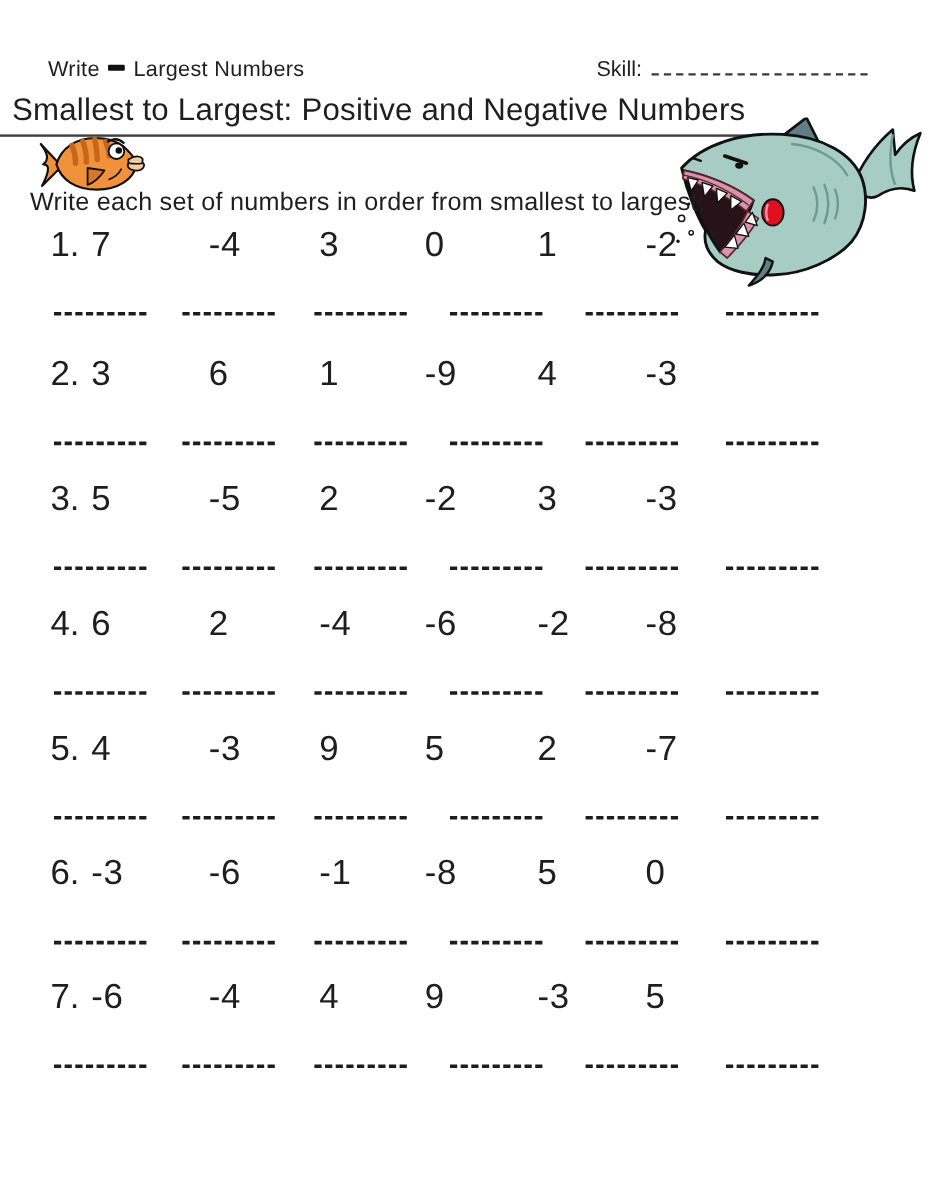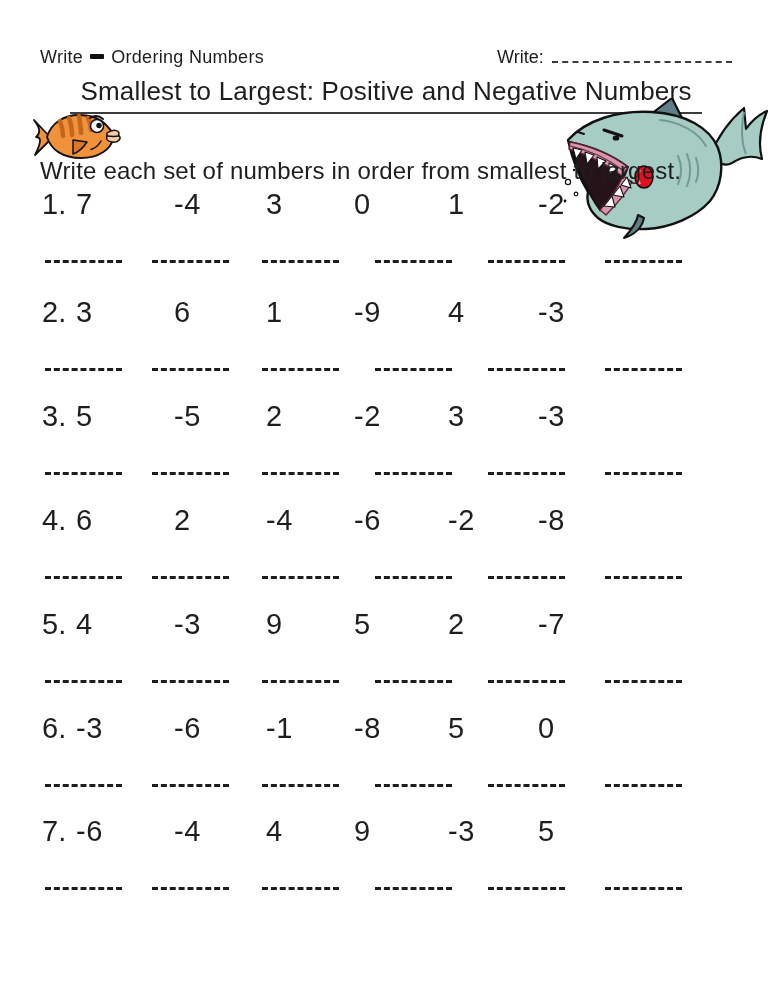--- a/index.html
+++ b/index.html
@@ -10,49 +10,49 @@
     font-family:"Liberation Sans", sans-serif;
     color:#1e1e1e;
     overflow:hidden;
   }
   
   .skill-line{position:absolute;left:40px;top:47px;font-size:18px;letter-spacing:.3px;white-space:nowrap;}
   .heavy-dash{display:inline-block;width:14px;height:5px;background:#111;border-radius:1px;margin:0 7px 3px 7px;vertical-align:middle;}
   .name-line{position:absolute;left:497px;top:47px;font-size:18px;white-space:nowrap;}
   .name-blank{display:inline-block;width:180px;height:14px;border-bottom:2.5px dashed #3a3a3a;margin-left:8px;}
   
-  .title-wrap{position:absolute;left:0;top:76px;width:100%;text-align:center;}
+  .title-wrap{position:absolute;left:0;top:76px;width:100%;text-align:left;}
   .title{
     display:inline-block;font-size:26px;letter-spacing:.2px;
     padding:0 10px 5px 10px;border-bottom:2px solid #3d3d3d;white-space:nowrap;
   }
   
   .fish-svg{position:absolute;left:31px;top:110px;}
   .shark-svg{position:absolute;left:560px;top:98px;}
   
-  .instructions{position:absolute;left:40px;top:157px;font-size:24px;letter-spacing:.2px;white-space:nowrap;}
+  .instructions{position:absolute;left:25px;top:157px;font-size:21px;letter-spacing:.2px;white-space:nowrap;}
   
   #problems{position:absolute;left:0;top:0;width:100%;height:100%;}
   .problem{position:absolute;left:0;width:772px;height:100px;}
   .p-label{position:absolute;left:42px;top:0;font-size:29px;}
   .p-val{position:absolute;top:0;font-size:29px;letter-spacing:.5px;}
   .blank{position:absolute;top:72px;width:77px;height:0;border-bottom:3px dashed #1d1d1d;}
   
   .footer{position:absolute;right:50px;top:930px;font-size:17px;font-weight:bold;letter-spacing:.2px;}
 </style>
 </head>
 <body>
 
 <div class="sheet">
 
   <div class="skill-line">
-    <span>Write</span><span class="heavy-dash"></span><span>Ordering Numbers</span>
+    <span>Write</span><span class="heavy-dash"></span><span>Largest Numbers</span>
   </div>
   <div class="name-line">
-    <span>Write:</span><span class="name-blank"></span>
+    <span>Skill:</span><span class="name-blank"></span>
   </div>
 
   <div class="title-wrap">
     <span class="title">Smallest to Largest: Positive and Negative Numbers</span>
   </div>
 
   <svg class="fish-svg" width="92" height="52" viewBox="0 0 92 52">
     <path d="M19 27 L3 10 C9 18 10 23 5 27 C10 27 11 31 4 45 L19 30 Z" fill="#F0913C" stroke="#111" stroke-width="1.8" stroke-linejoin="round"></path>
     <path d="M16 27 C20 13 33 5 48 5 C60 5 70 9 76 16 C80 20 83 25 82 29 C80 39 68 48 50 48 C32 48 20 40 16 27 Z" fill="#F0913C" stroke="#111" stroke-width="1.8"></path>
     <g stroke="#C4671B" stroke-width="4.5" fill="none" stroke-linecap="round">

